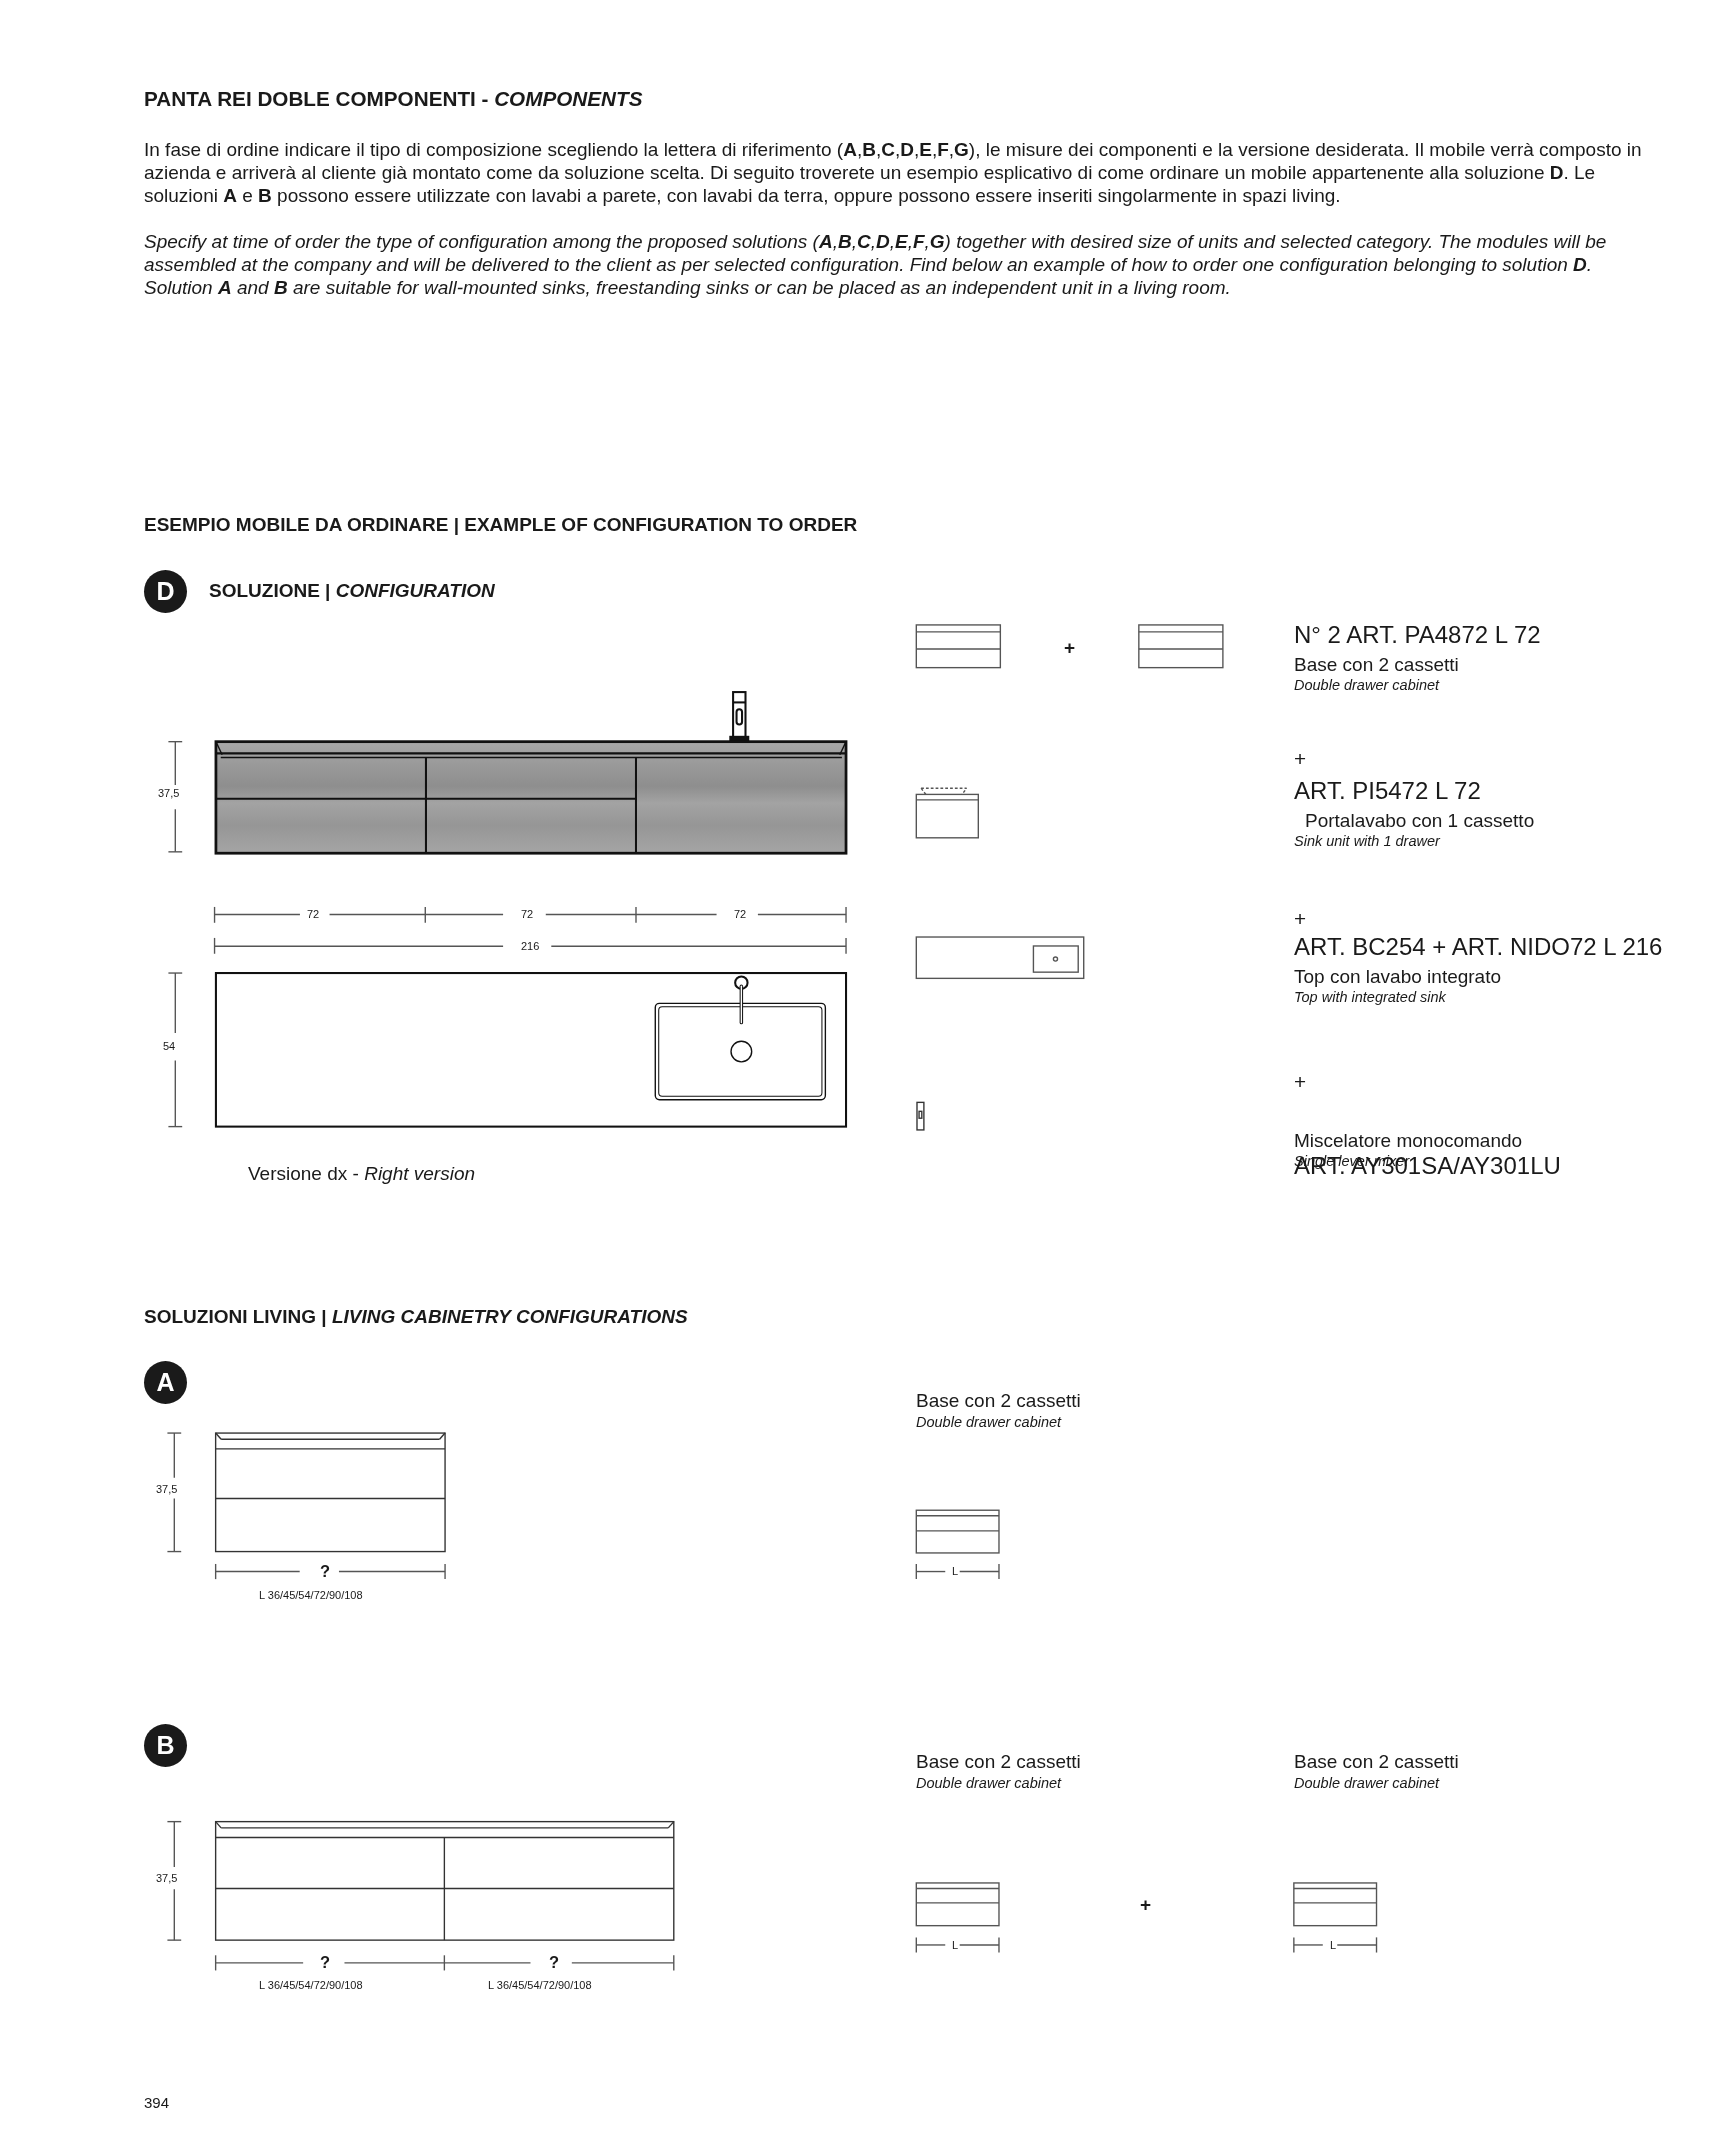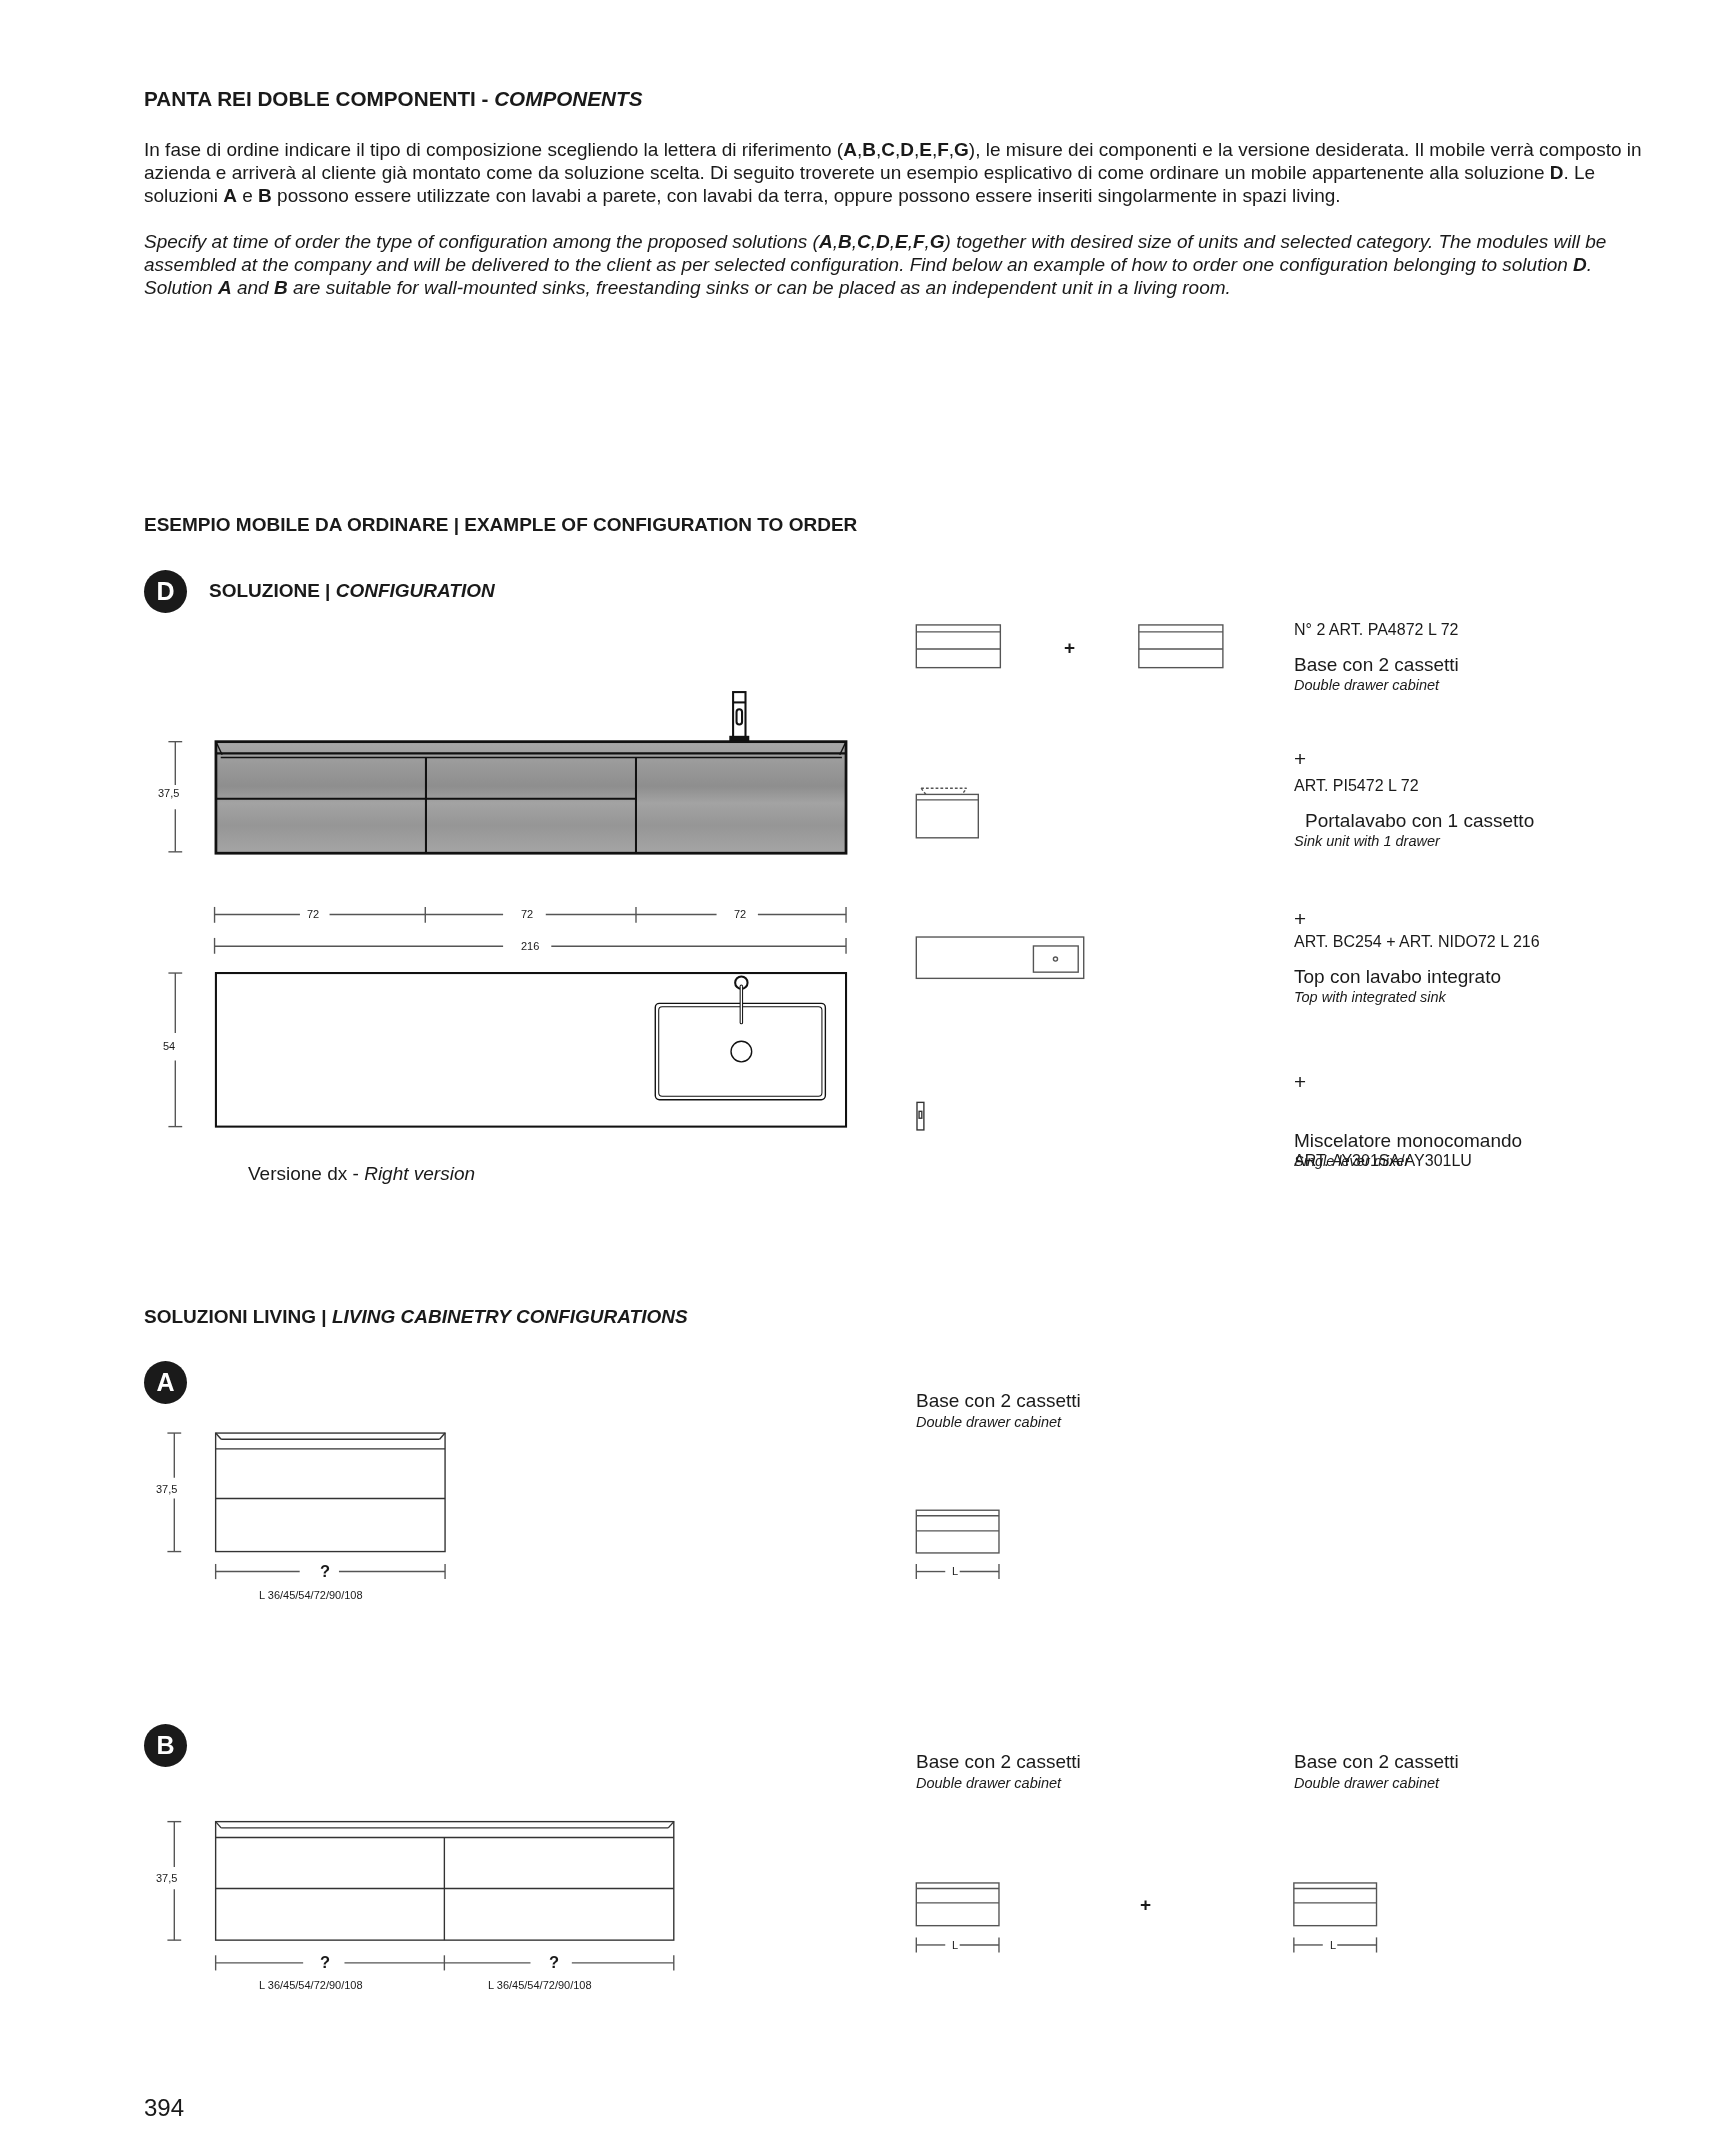--- a/index.html
+++ b/index.html
@@ -9,21 +9,21 @@
   .h1 { left: 144px; top: 87px; font-size: 20.7px; font-weight: bold; letter-spacing: 0; }
   .h1 i { font-style: italic; }
   .para { left: 144px; width: 1502px; font-size: 19px; line-height: 23px; }
   .para b { font-weight: bold; }
   .p1 { top: 138px; }
   .p2 { top: 230px; font-style: italic; }
   .h2 { font-size: 19px; font-weight: bold; }
   .h2 i { font-style: italic; }
   .badge { width: 43px; height: 43px; border-radius: 50%; background: #1a1a1a; color: #fff;
            font-weight: bold; font-size: 25px; display: flex; align-items: center; justify-content: center; }
-  .lbl-big { font-size: 16px; }
+  .lbl-big { font-size: 24px; }
   .lbl-sm { font-size: 19px; }
   .lbl-it { font-size: 14.5px; font-style: italic; }
   .plus { font-size: 20.7px; }
   .dim { font-size: 11px; }
   svg { position: absolute; overflow: visible; }
 </style>
 </head>
 <body>
 
 <div class="abs h1"><span>PANTA REI DOBLE COMPONENTI - </span><i>COMPONENTS</i></div>
@@ -255,14 +255,14 @@
 <div class="abs dim" style="left:259px; top:1979px;">L 36/45/54/72/90/108</div>
 <div class="abs dim" style="left:488px; top:1979px;">L 36/45/54/72/90/108</div>
 <div class="abs lbl-sm" style="left:916px; top:1751px;">Base con 2 cassetti</div>
 <div class="abs lbl-it" style="left:916px; top:1775px;">Double drawer cabinet</div>
 <div class="abs lbl-sm" style="left:1294px; top:1751px;">Base con 2 cassetti</div>
 <div class="abs lbl-it" style="left:1294px; top:1775px;">Double drawer cabinet</div>
 <div class="abs h2" style="left:1140px; top:1894px;">+</div>
 <div class="abs dim" style="left:952px; top:1939px;">L</div>
 <div class="abs dim" style="left:1330px; top:1939px;">L</div>
 
-<div class="abs" style="left:144px; top:2094px; font-size:24px;">394</div>
+<div class="abs" style="left:144px; top:2094px; font-size:15px;">394</div>
 
 
 </body></html>

